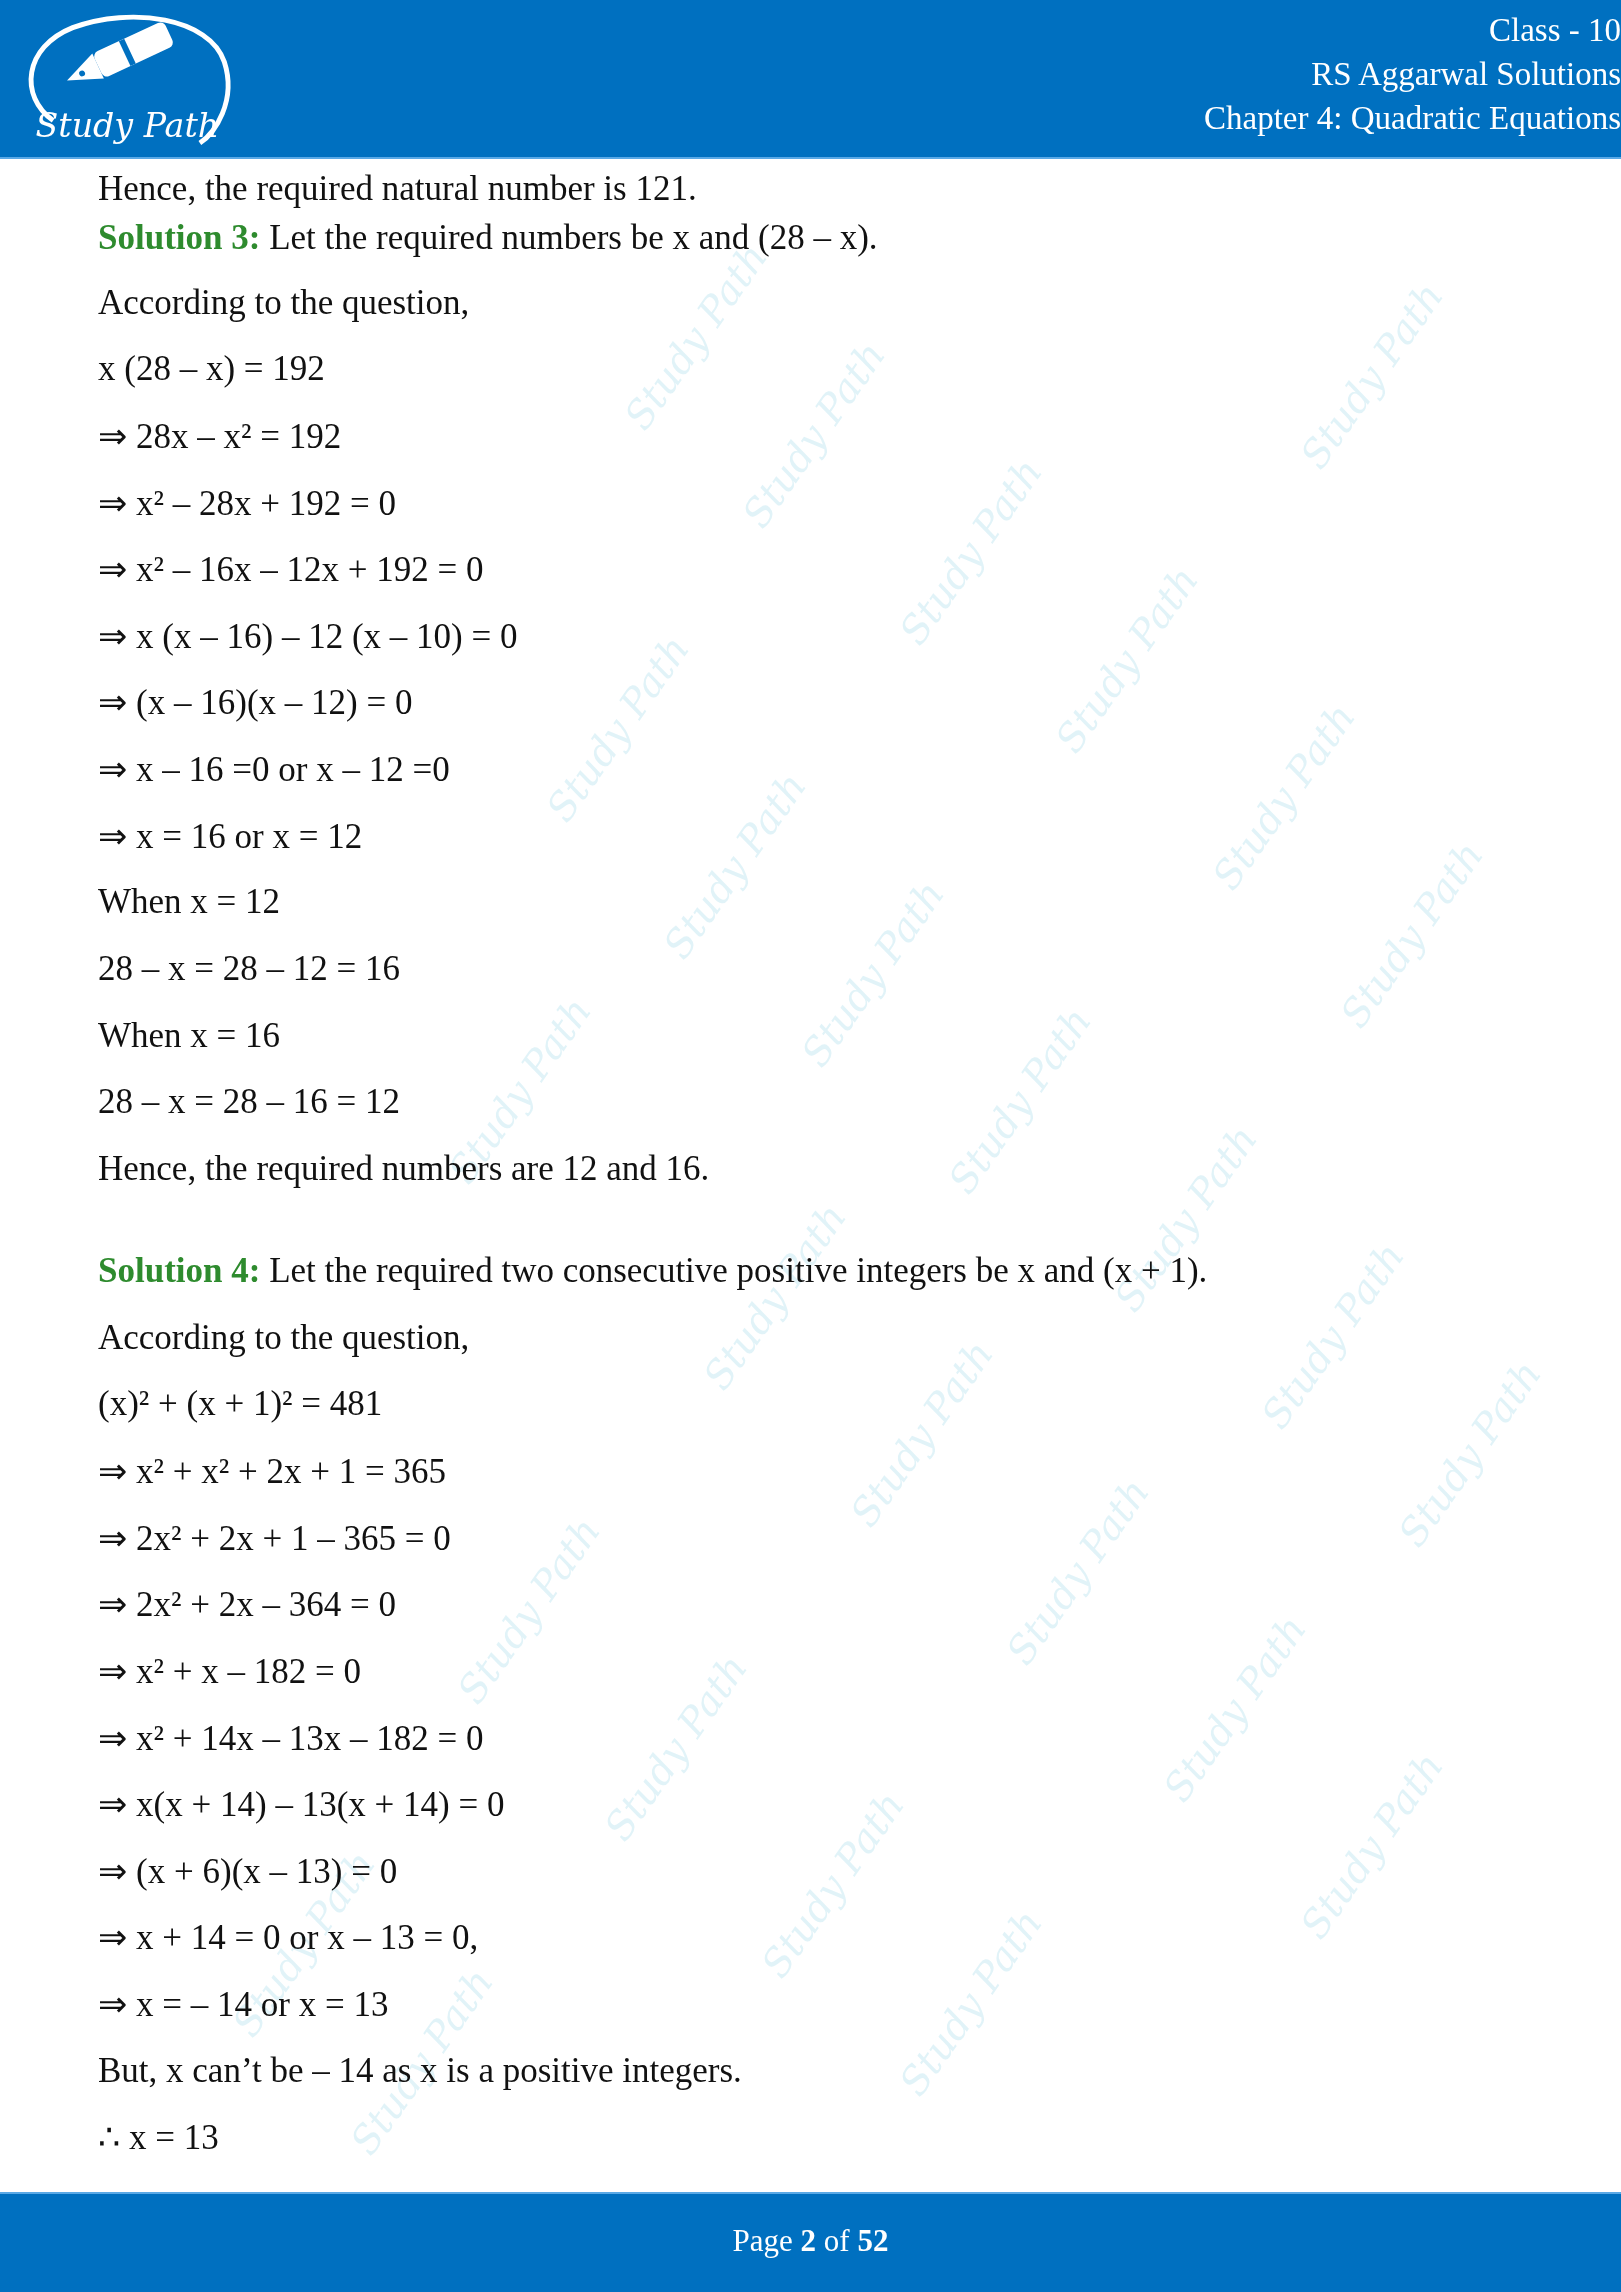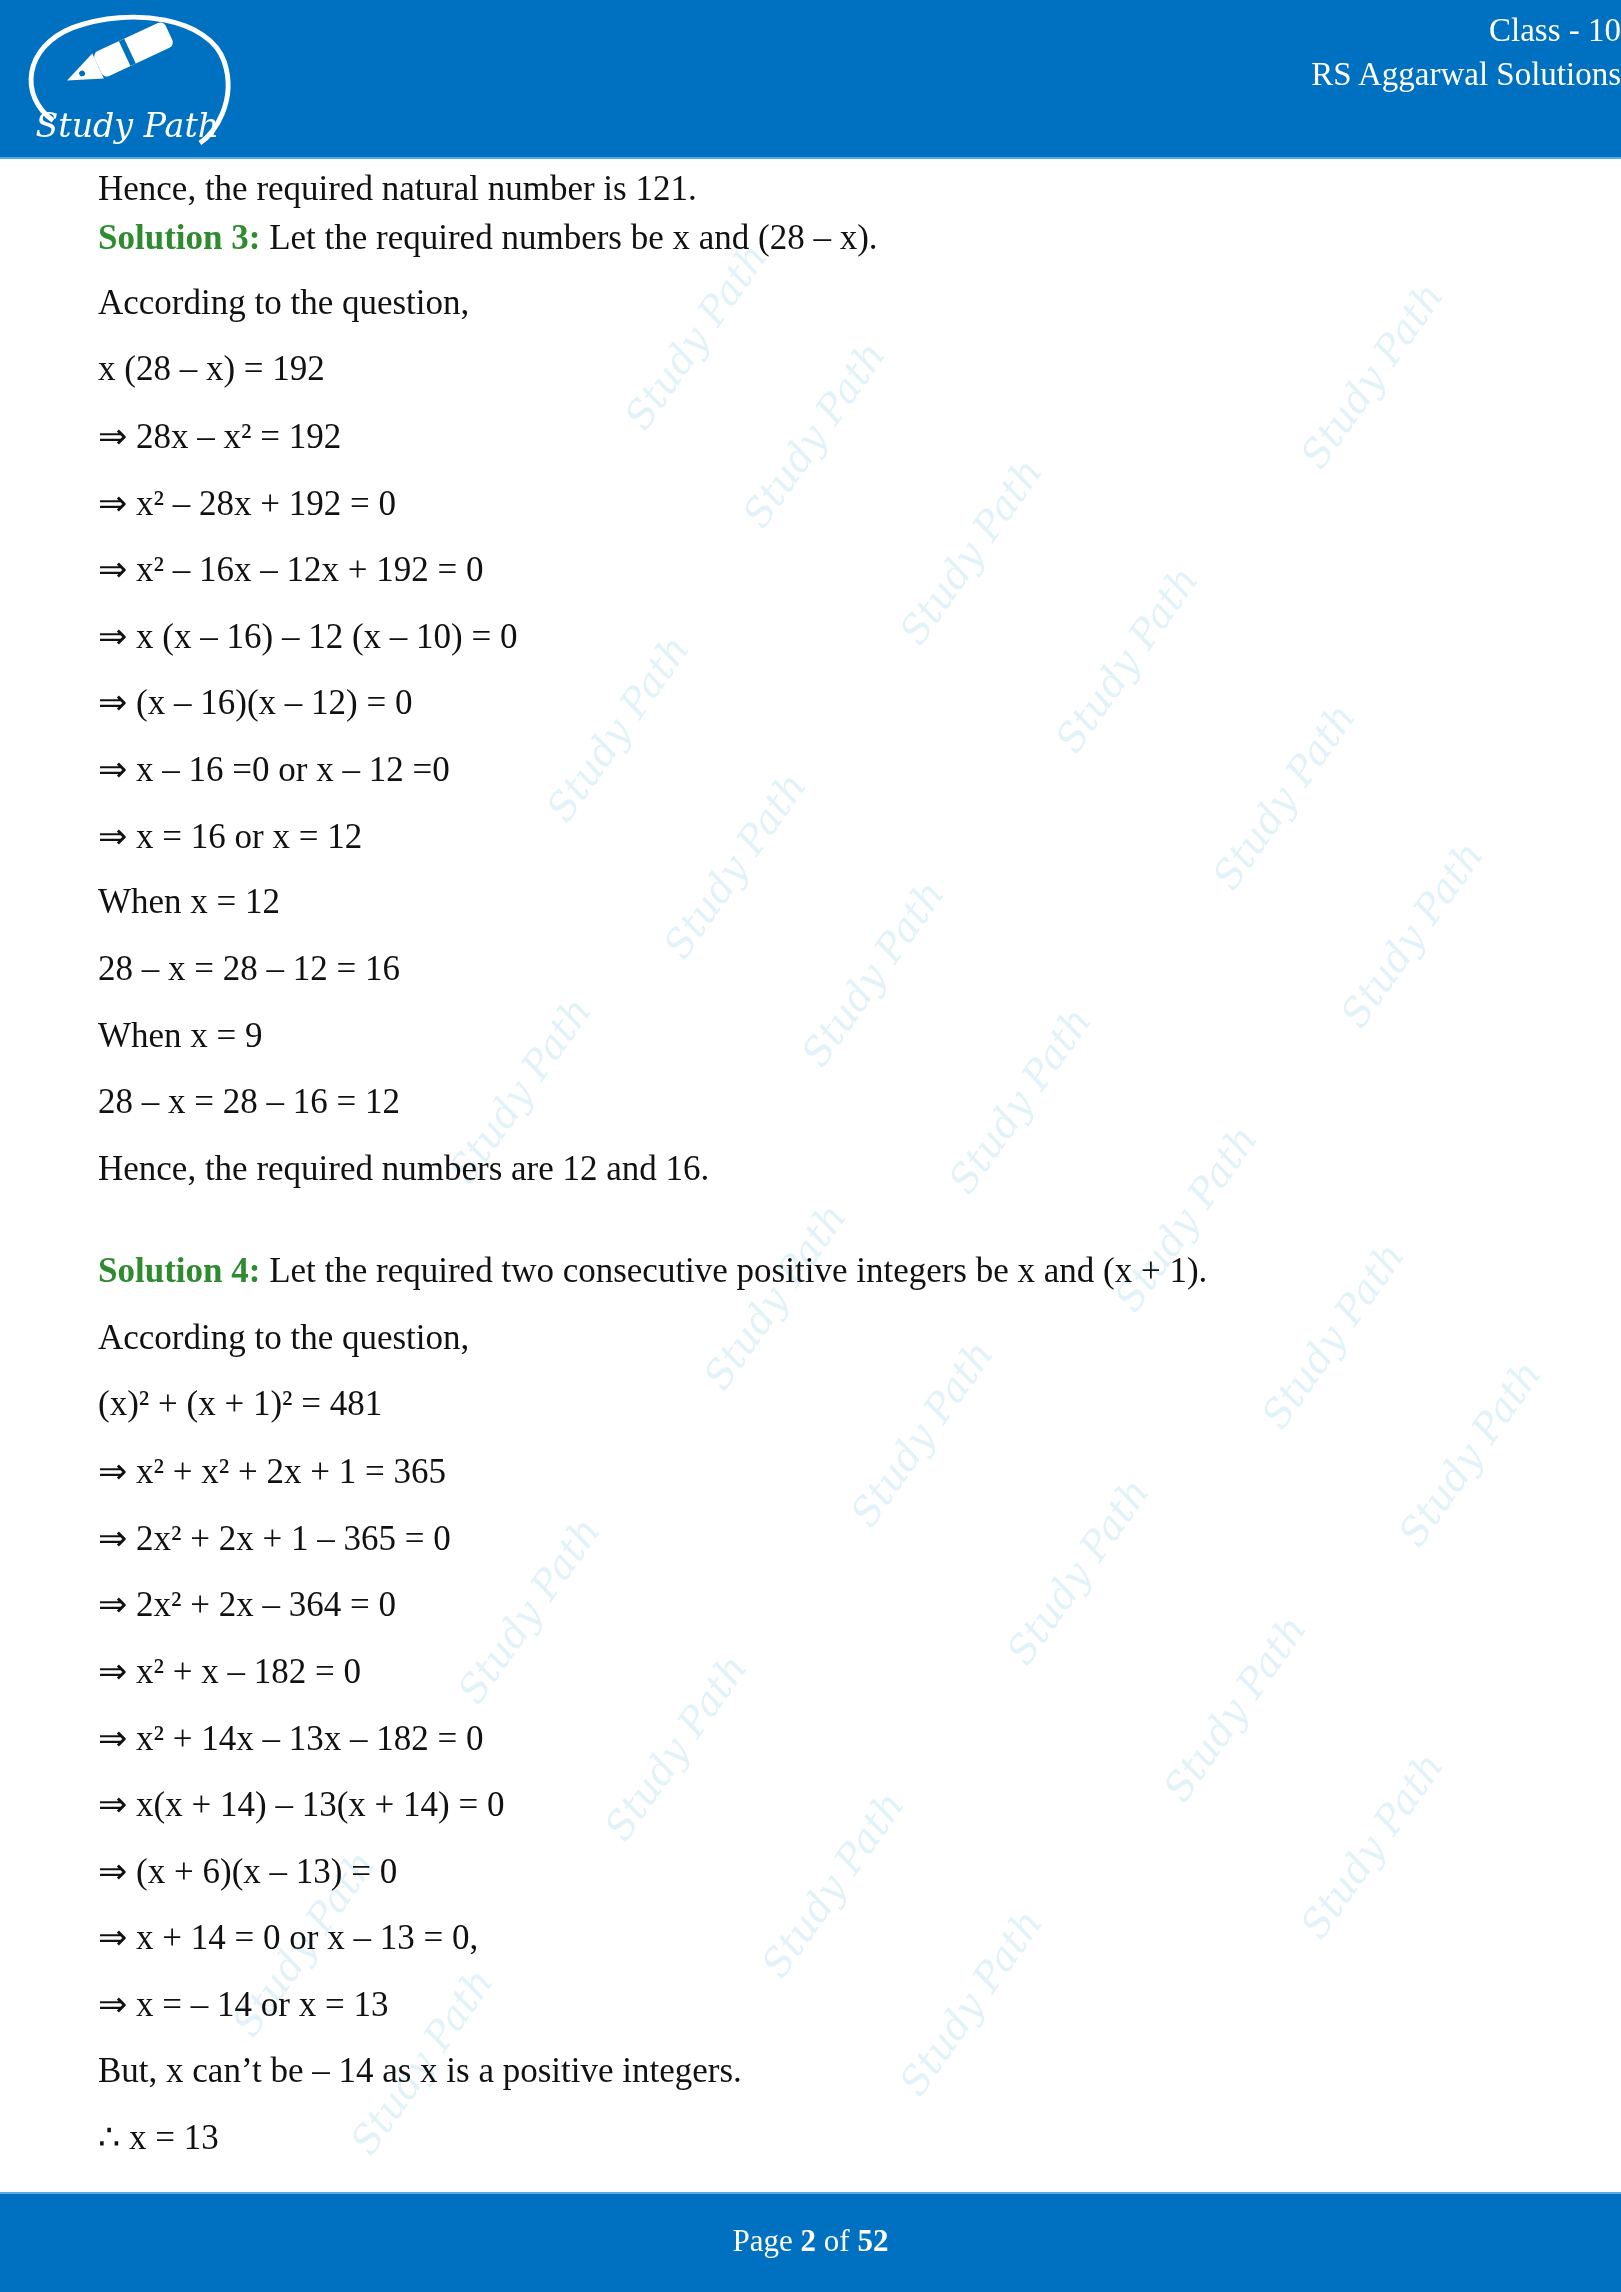--- a/index.html
+++ b/index.html
@@ -58,20 +58,21 @@
       <rect x="-10" y="-14" width="80" height="28" rx="6" fill="#fff"></rect>
       <rect x="20" y="-14" width="6" height="28" fill="#0070c0"></rect>
       <polygon points="-10,-14 -45,0 -10,14" fill="#fff"></polygon>
       <circle cx="-28" cy="0" r="3" fill="#0070c0"></circle>
     </g>
     <text x="22" y="132" fill="#fff" font-family="DejaVu Serif, serif" font-style="italic" font-size="34">Study Path</text>
   </svg>
   <div class="titles">
     <div>Class - 10</div>
     <div>RS Aggarwal Solutions</div>
+    <div>Chapter 4: Quadratic Equations</div>
   </div>
 </div>
 
 <div>
   <span class="wm" style="left:588px;top:314px">Study Path</span>
   <span class="wm" style="left:1264px;top:353px">Study Path</span>
   <span class="wm" style="left:706px;top:412px">Study Path</span>
   <span class="wm" style="left:863px;top:529px">Study Path</span>
   <span class="wm" style="left:1019px;top:637px">Study Path</span>
   <span class="wm" style="left:510px;top:706px">Study Path</span>
@@ -107,21 +108,21 @@
   <div class="line" style="top:186px">x (28 – x) = 192</div>
   <div class="line" style="top:253px">⇒ 28x – x² = 192</div>
   <div class="line" style="top:320px">⇒ x² – 28x + 192 = 0</div>
   <div class="line" style="top:386px">⇒ x² – 16x – 12x + 192 = 0</div>
   <div class="line" style="top:453px">⇒ x (x – 16) – 12 (x – 10) = 0</div>
   <div class="line" style="top:519px">⇒ (x – 16)(x – 12) = 0</div>
   <div class="line" style="top:586px">⇒ x – 16 =0   or   x – 12 =0</div>
   <div class="line" style="top:653px">⇒ x = 16   or   x = 12</div>
   <div class="line" style="top:719px">When x = 12</div>
   <div class="line" style="top:786px">28 – x = 28 – 12 = 16</div>
-  <div class="line" style="top:853px">When x = 9</div>
+  <div class="line" style="top:853px">When x = 16</div>
   <div class="line" style="top:919px">28 – x = 28 – 16 = 12</div>
   <div class="line" style="top:986px">Hence, the required numbers are 12 and 16.</div>
 
   <div class="line" style="top:1088px">
     <span class="sol-label">Solution 4:</span><span> Let the required two consecutive positive integers be x and (x + 1).</span>
   </div>
   <div class="line" style="top:1155px">According to the question,</div>
   <div class="line" style="top:1221px">(x)² + (x + 1)² = 481</div>
   <div class="line" style="top:1288px">⇒ x² + x² + 2x + 1 = 365</div>
   <div class="line" style="top:1355px">⇒ 2x² + 2x + 1 – 365 = 0</div>

